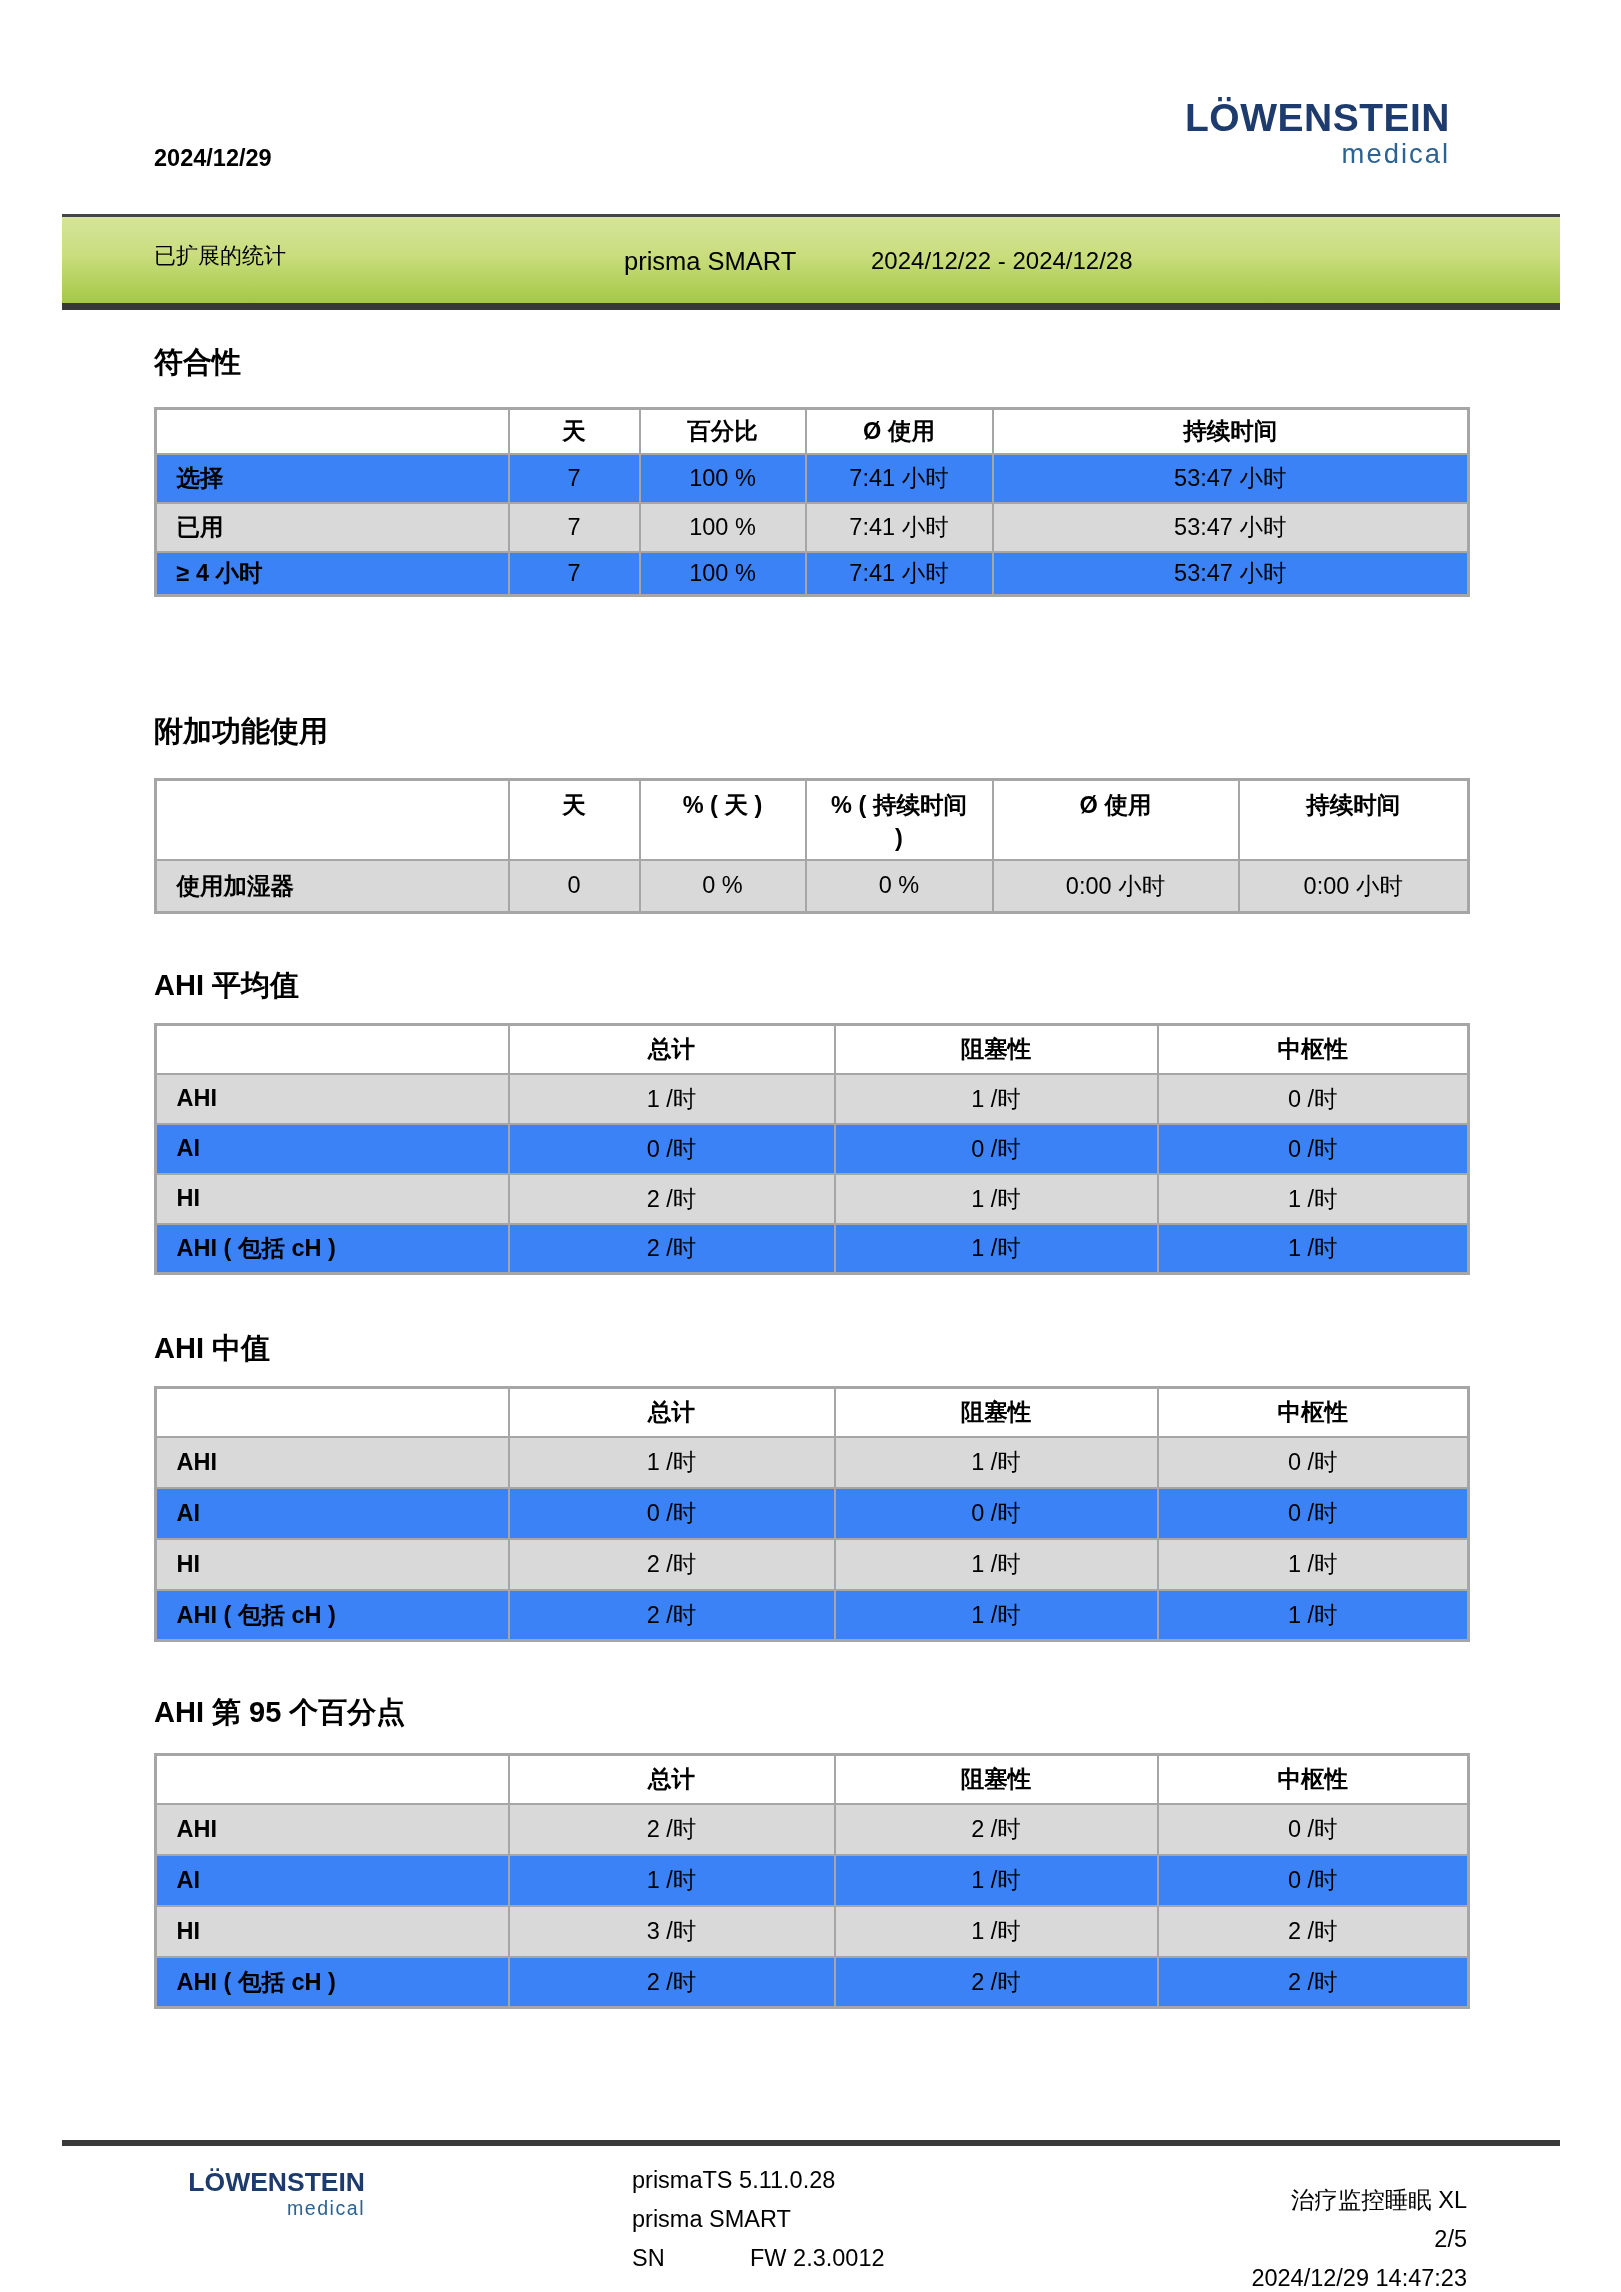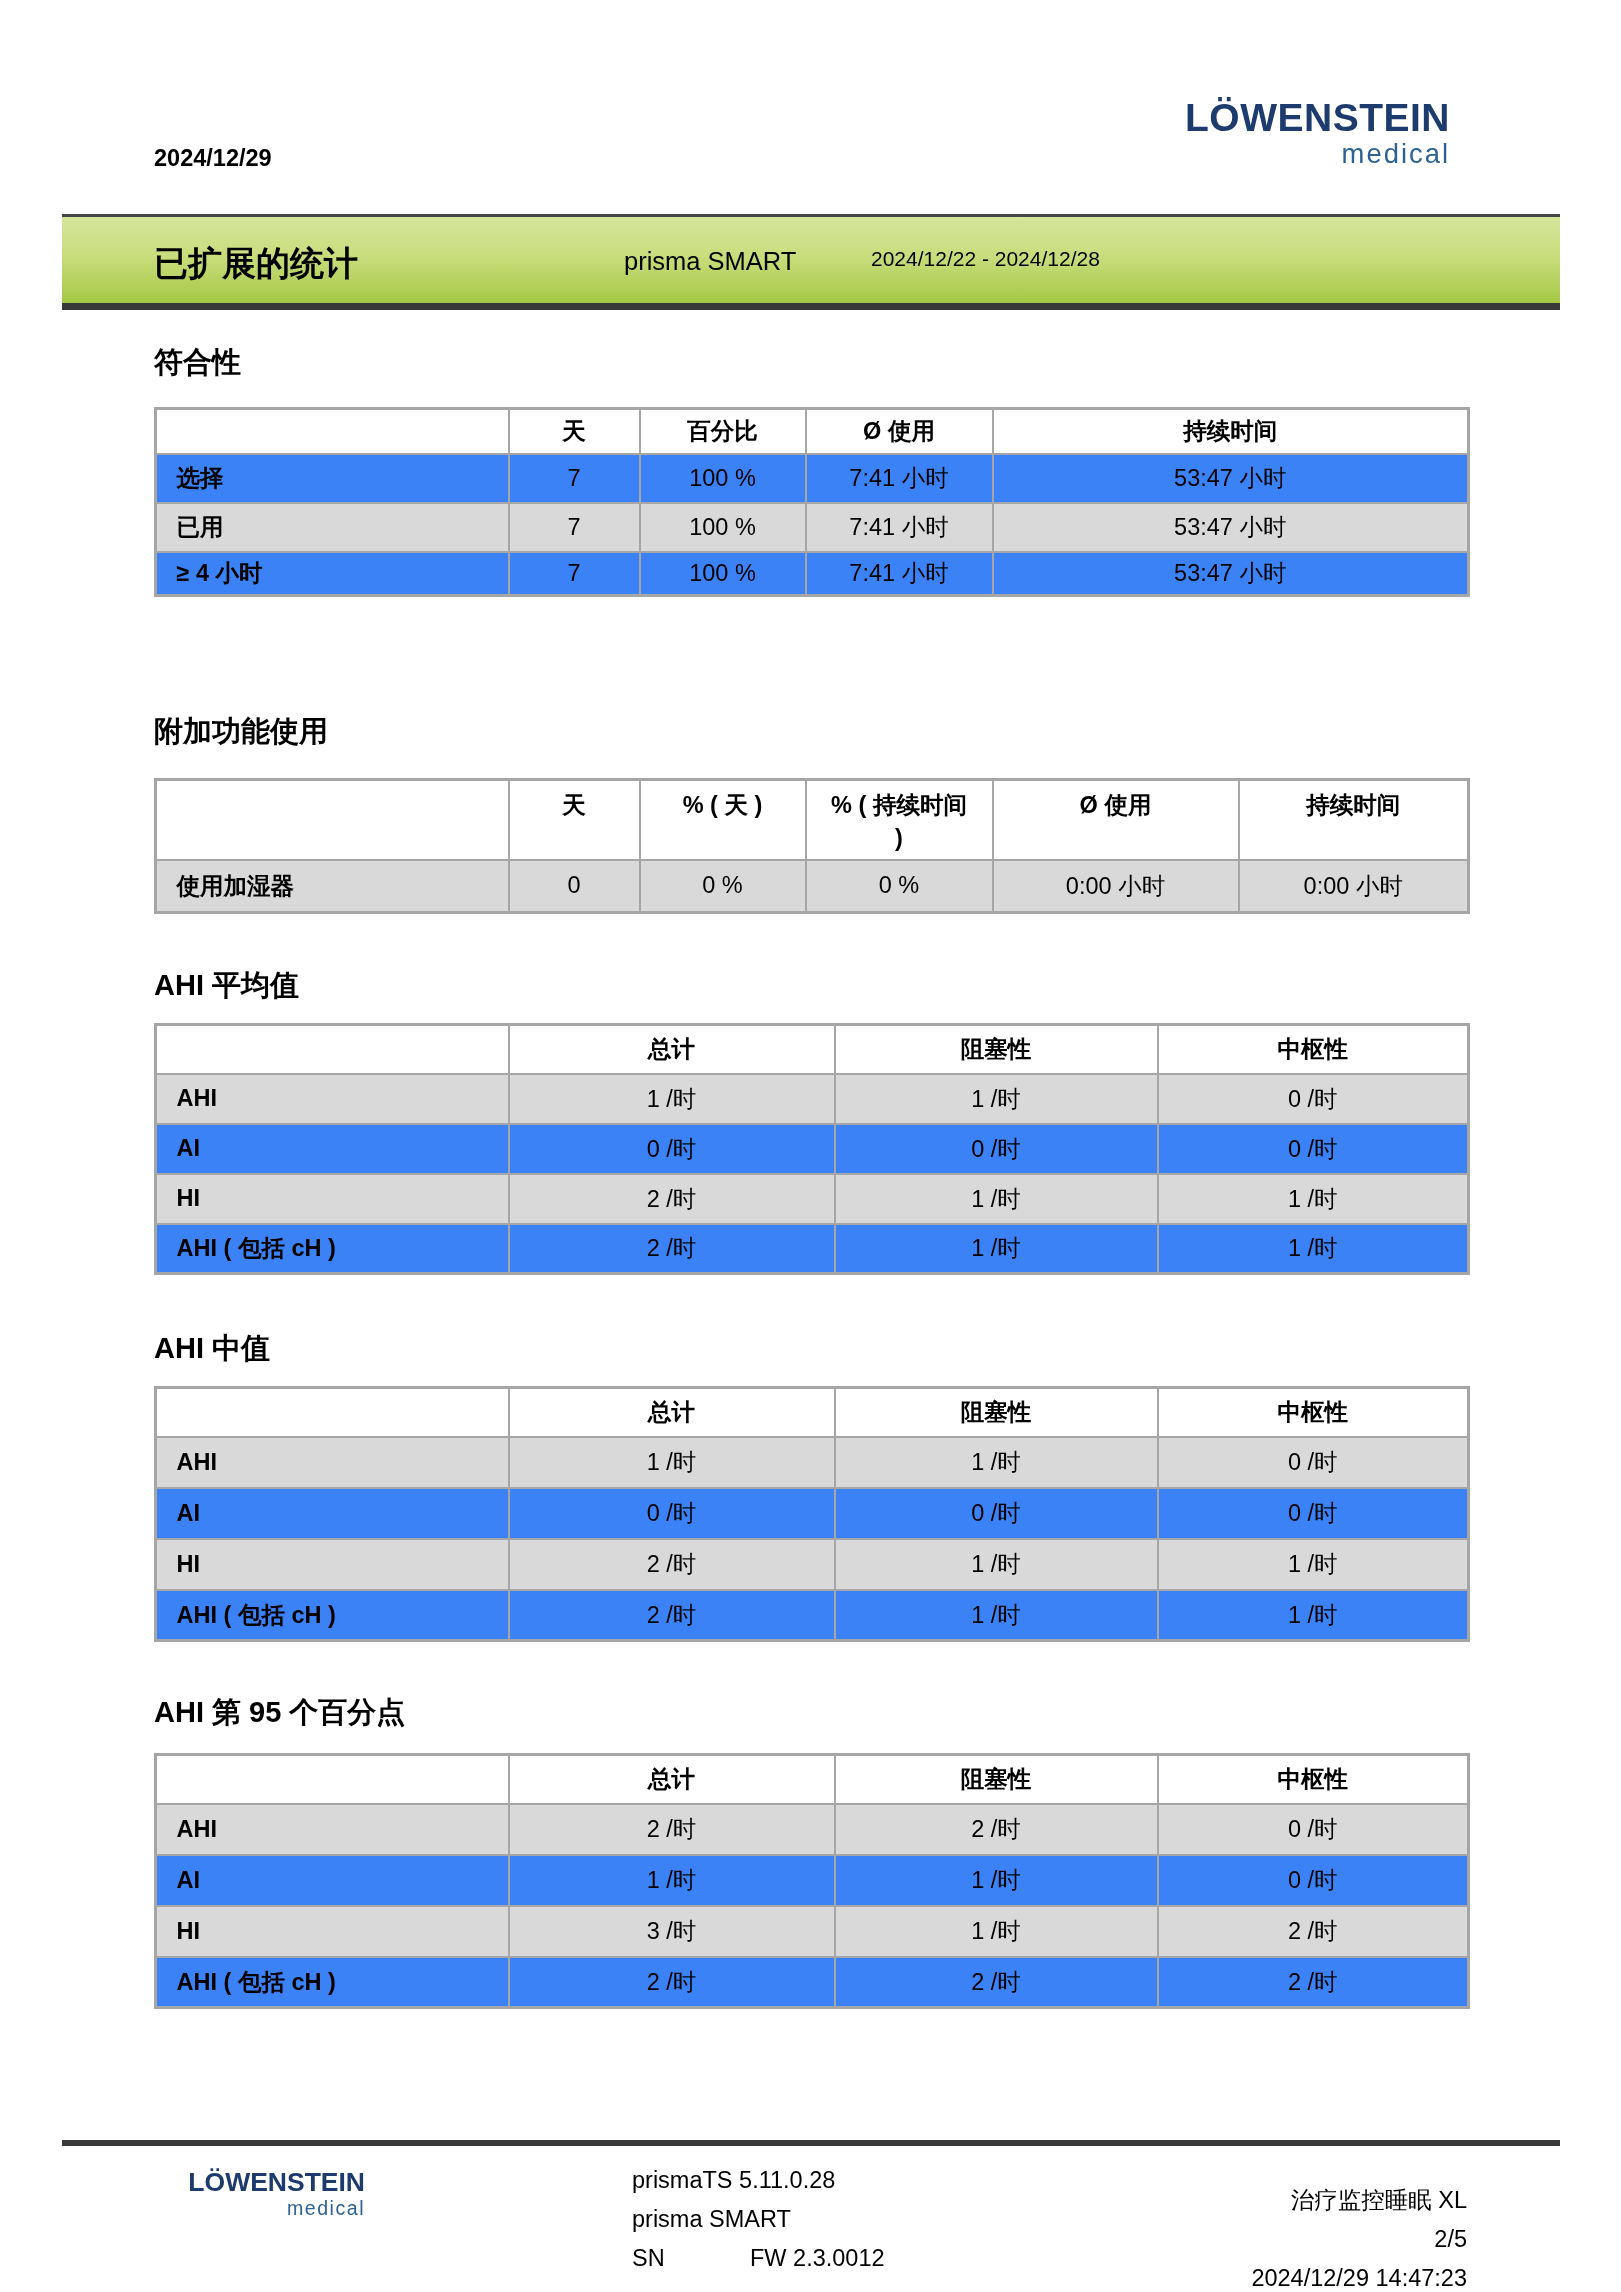--- a/index.html
+++ b/index.html
@@ -11,23 +11,23 @@
   
   .hdr-date{position:absolute;left:154px;top:145px;font-size:23.5px;font-weight:bold;text-align:right;}
   .logo-top{position:absolute;right:171px;top:96px;text-align:right;}
   .logo-top .l1{font-size:39px;font-weight:bold;color:#1d3c6d;letter-spacing:0.5px;line-height:43px;}
   .logo-top .l2{font-size:27.4px;color:#2d6392;letter-spacing:2px;line-height:29px;}
   .titlebar{
     position:absolute;left:62px;top:214px;width:1498px;height:86px;
     border-top:3.9px solid #454545;border-bottom:7.8px solid #383838;
     background:linear-gradient(180deg,#d5e59b 0%,#c9dd7d 45%,#a4c845 100%);
   }
-  .tb-title{position:absolute;left:92px;top:23.5px;font-size:34px;font-weight:bold;}
+  .tb-title{position:absolute;left:92px;top:23.5px;font-size:22px;font-weight:normal;}
   .tb-device{position:absolute;left:562px;top:30px;font-size:25.5px;}
-  .tb-range{position:absolute;left:809px;top:30px;font-size:21px;}
+  .tb-range{position:absolute;left:809px;top:30px;font-size:24px;}
   
   .sech{position:absolute;left:154px;margin:0;font-size:29px;font-weight:bold;color:#000;}
   .rtable{
     position:absolute;left:154px;width:1313px;border-collapse:collapse;table-layout:fixed;
     border:3.9px solid #a6a6a6;
   }
   .rtable td{border:2.9px solid #a6a6a6;font-size:23.5px;overflow:hidden;}
   .rtable tr.hdr td{background:#ffffff;font-weight:bold;text-align:center;vertical-align:middle;padding:0 24.5px;}
   .rtable.wraphdr tr.hdr td{vertical-align:top;padding-top:7.8px;line-height:33px;}
   .rtable td.lbl{font-weight:bold;text-align:left;padding:0 0 0 19.6px;vertical-align:middle;}

